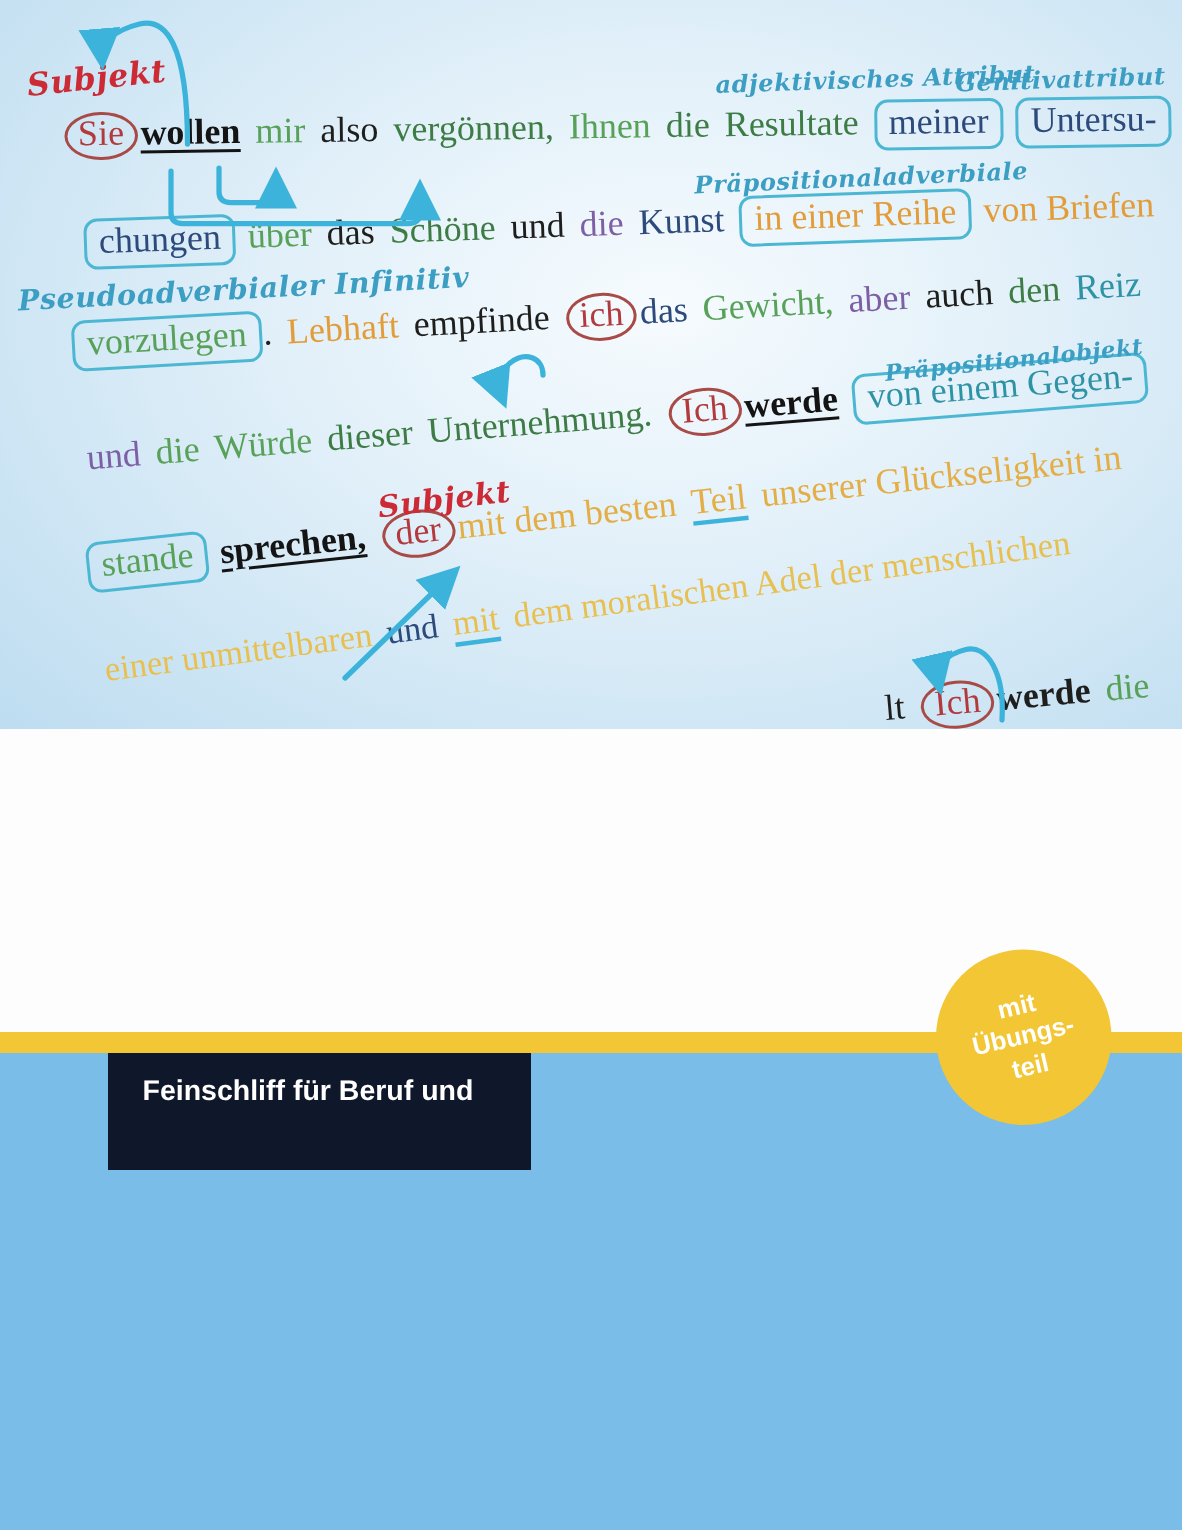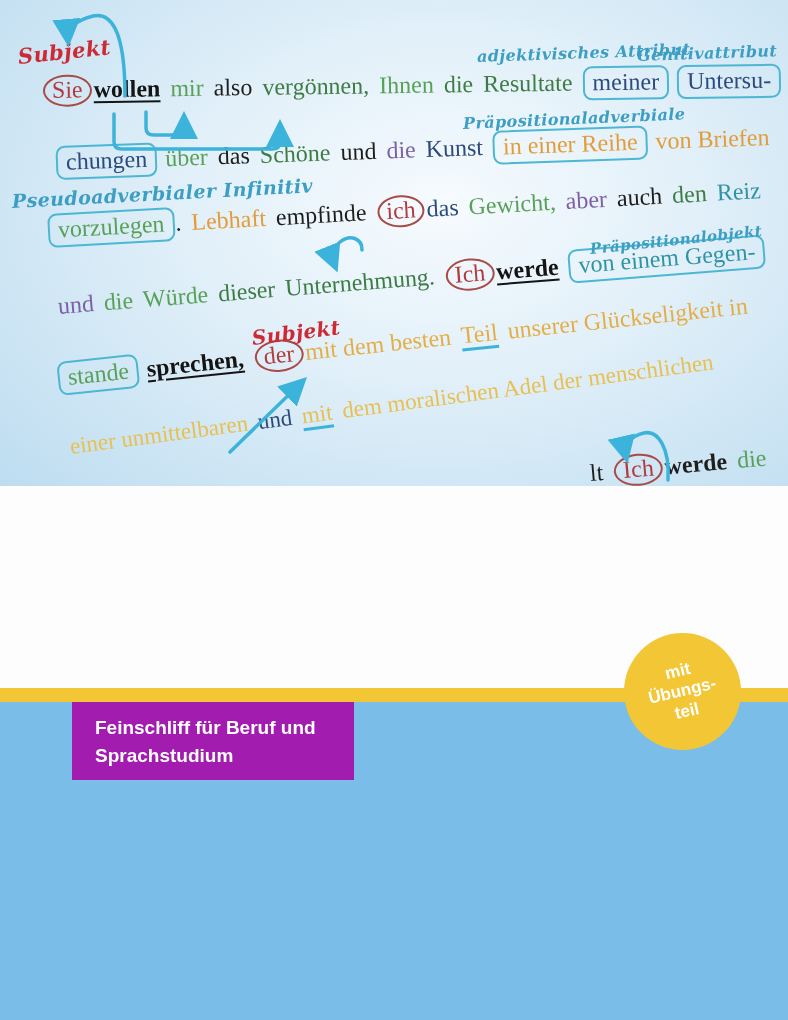--- a/index.html
+++ b/index.html
@@ -44,21 +44,21 @@
 
   .arrows{position:absolute;left:0;top:0;width:788px;height:487px;pointer-events:none;}
 
   
   .title-band{position:absolute;left:0;top:486px;width:788px;height:202px;background:#fdfdfd;}
   .book-title{position:absolute;left:58px;top:516px;font-size:44px;color:#2173a9;letter-spacing:0.5px;}
 
   
   .stripe{position:absolute;left:0;top:688px;width:788px;height:14px;background:#f2c634;}
   .bottom-section{position:absolute;left:0;top:702px;width:788px;height:318px;background:#79bde8;}
-  .banner-box{position:absolute;left:72px;top:702px;width:282px;height:78px;background:#a21caf;
+  .banner-box{position:absolute;left:72px;top:702px;width:282px;height:78px;background:#0f172a;
               box-sizing:border-box;padding:12px 0 0 23px;}
   .banner-box .bl{font-size:19px;font-weight:bold;color:#fff;line-height:1.45;}
 
   .badge{position:absolute;left:624px;top:633px;width:117px;height:117px;border-radius:50%;
          background:#f2c634;display:flex;align-items:center;justify-content:center;}
   .badge-text{transform:rotate(-13deg);text-align:center;color:#fff;font-weight:bold;
               font-size:17px;line-height:1.2;}
 </style>
 </head>
 <body>
@@ -108,21 +108,20 @@
 
   <div class="stripe"></div>
   <div class="bottom-section">
     
     
     
   </div>
 
   <div class="banner-box">
     <div class="bl">Feinschliff für Beruf und</div>
-    <div class="bl">Sprachstudium</div>
   </div>
 
   <div class="badge">
     <div class="badge-text">
       <div>mit</div>
       <div>Übungs-</div>
       <div>teil</div>
     </div>
   </div>
 

